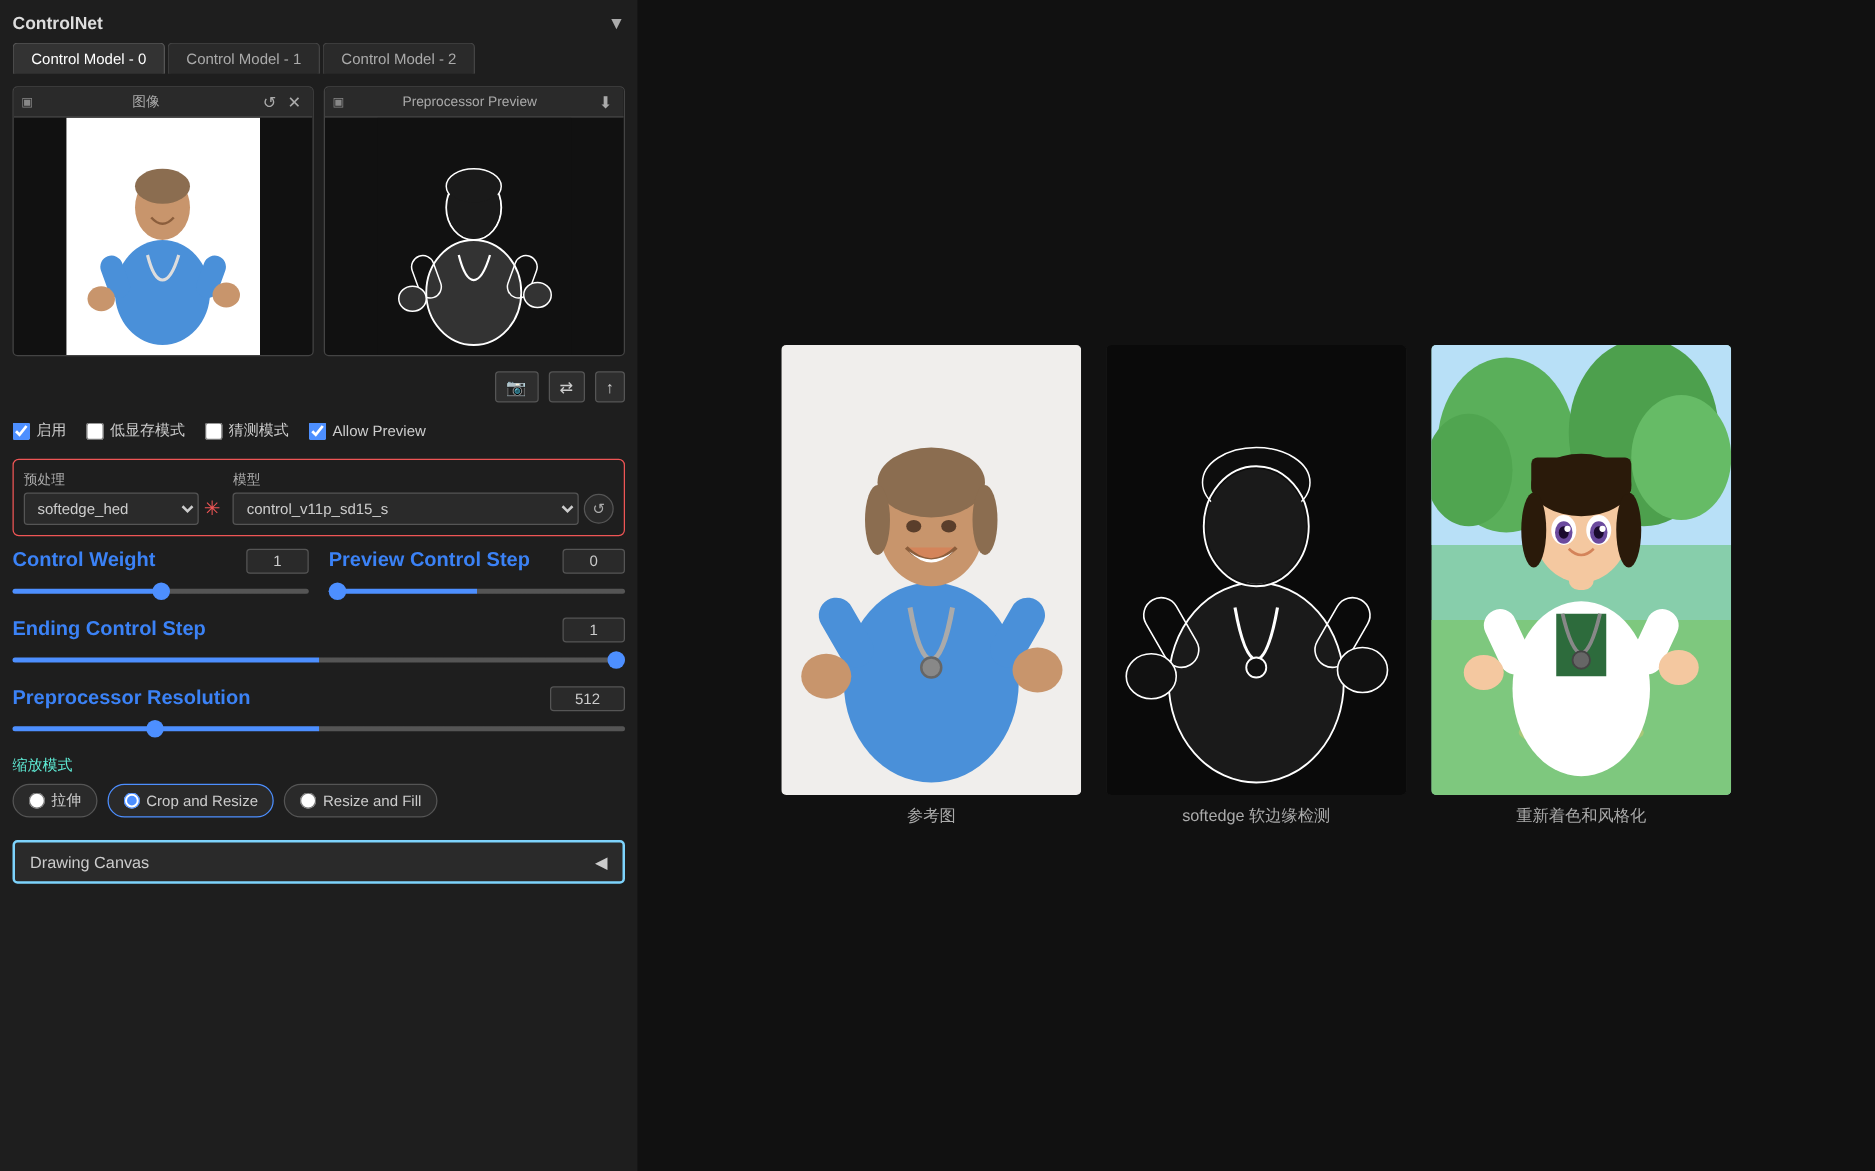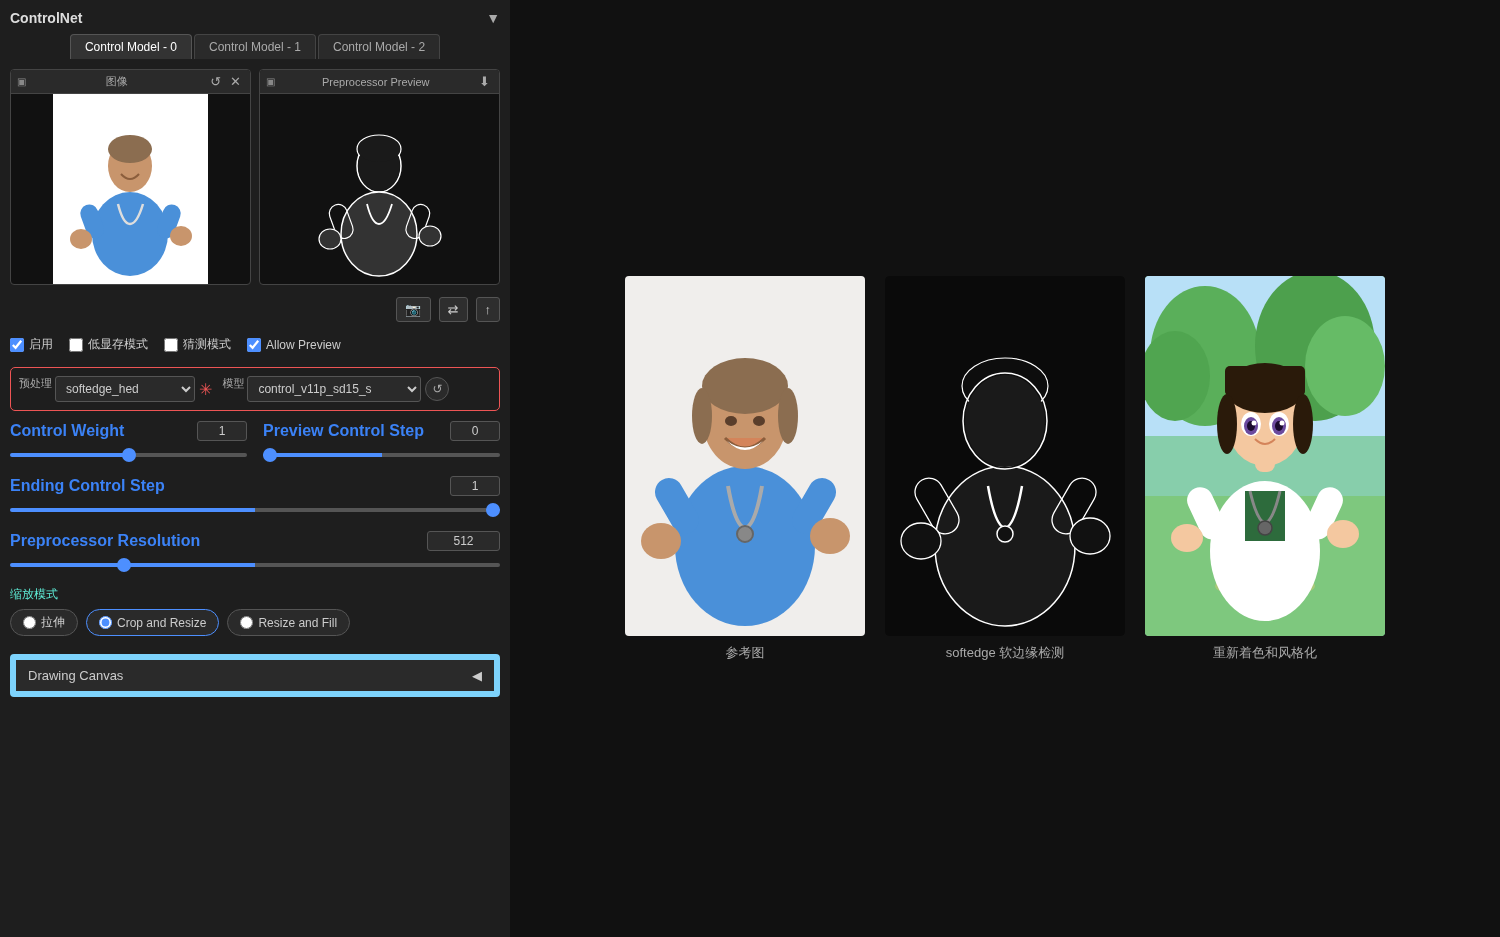--- a/index.html
+++ b/index.html
@@ -43,21 +43,20 @@
     .panel-arrow {
       color: #aaa;
       font-size: 14px;
     }
 
     
     .tabs {
       display: flex;
       gap: 2px;
       margin-bottom: 10px;
-      justify-content: center;
     }
 
     .tab {
       padding: 5px 14px;
       border-radius: 4px 4px 0 0;
       cursor: pointer;
       font-size: 12px;
       color: #aaa;
       background: #2a2a2a;
       border: 1px solid #444;
@@ -169,21 +168,21 @@
     }
 
     .preproc-model-row {
       display: flex;
       gap: 10px;
       align-items: flex-end;
     }
 
     .field-group {
       display: flex;
-      flex-direction: row;
+      flex-direction: column;
       gap: 3px;
     }
 
     .field-label {
       font-size: 11px;
       color: #aaa;
     }
 
     .field-row {
       display: flex;
@@ -319,21 +318,21 @@
       font-size: 12px;
       color: #ccc;
     }
 
     
     .drawing-canvas-row {
       display: flex;
       align-items: center;
       justify-content: space-between;
       background: #2a2a2a;
-      border: 6px solid #7dd3fc;
+      border: 2px solid #7dd3fc;
       border-radius: 4px;
       padding: 8px 12px;
       cursor: pointer;
     }
 
     .drawing-canvas-label {
       font-size: 13px;
       color: #ccc;
     }
 
@@ -544,21 +543,21 @@
       <input class="slider-value" type="text" value="1" style="width: 50px;">
     </div>
     <input type="range" min="0" max="1" step="0.01" value="1" style="width: 100%; accent-color: rgb(77, 143, 255);">
   </div>
 
   <div style="height:8px;"></div>
 
   <div class="slider-section">
     <div class="slider-header">
       <span class="slider-label">Preprocessor Resolution</span>
-      <input class="slider-value" type="text" value="512" style="width: 73px;">
+      <input class="slider-value" type="text" value="512" style="width: 60px;">
     </div>
     <input type="range" min="64" max="2048" step="64" value="512" style="width: 100%; accent-color: rgb(77, 143, 255);">
   </div>
 
   <div style="height:8px;"></div>
 
   <div class="zoom-section">
     <div class="zoom-label">缩放模式</div>
     <div class="radio-group">
       <label class="radio-item">

